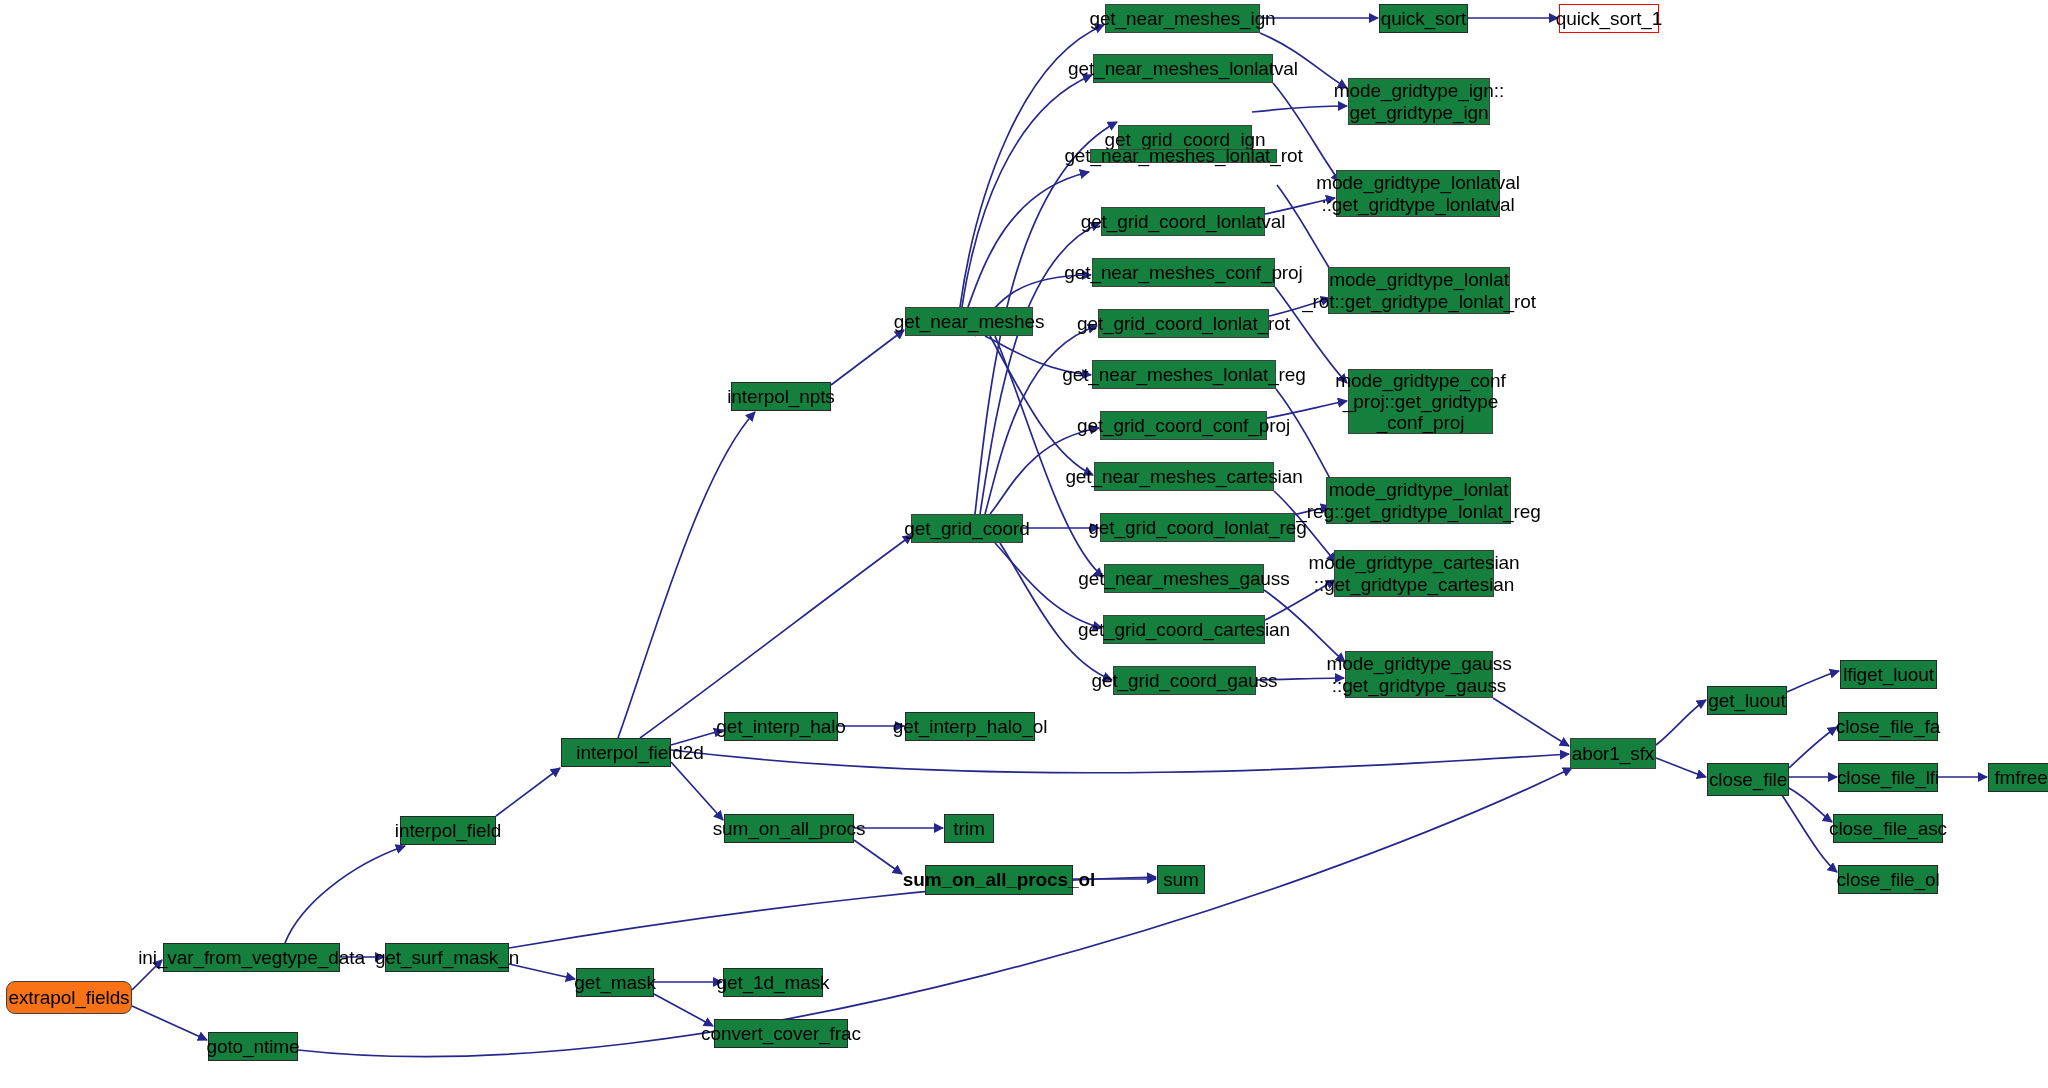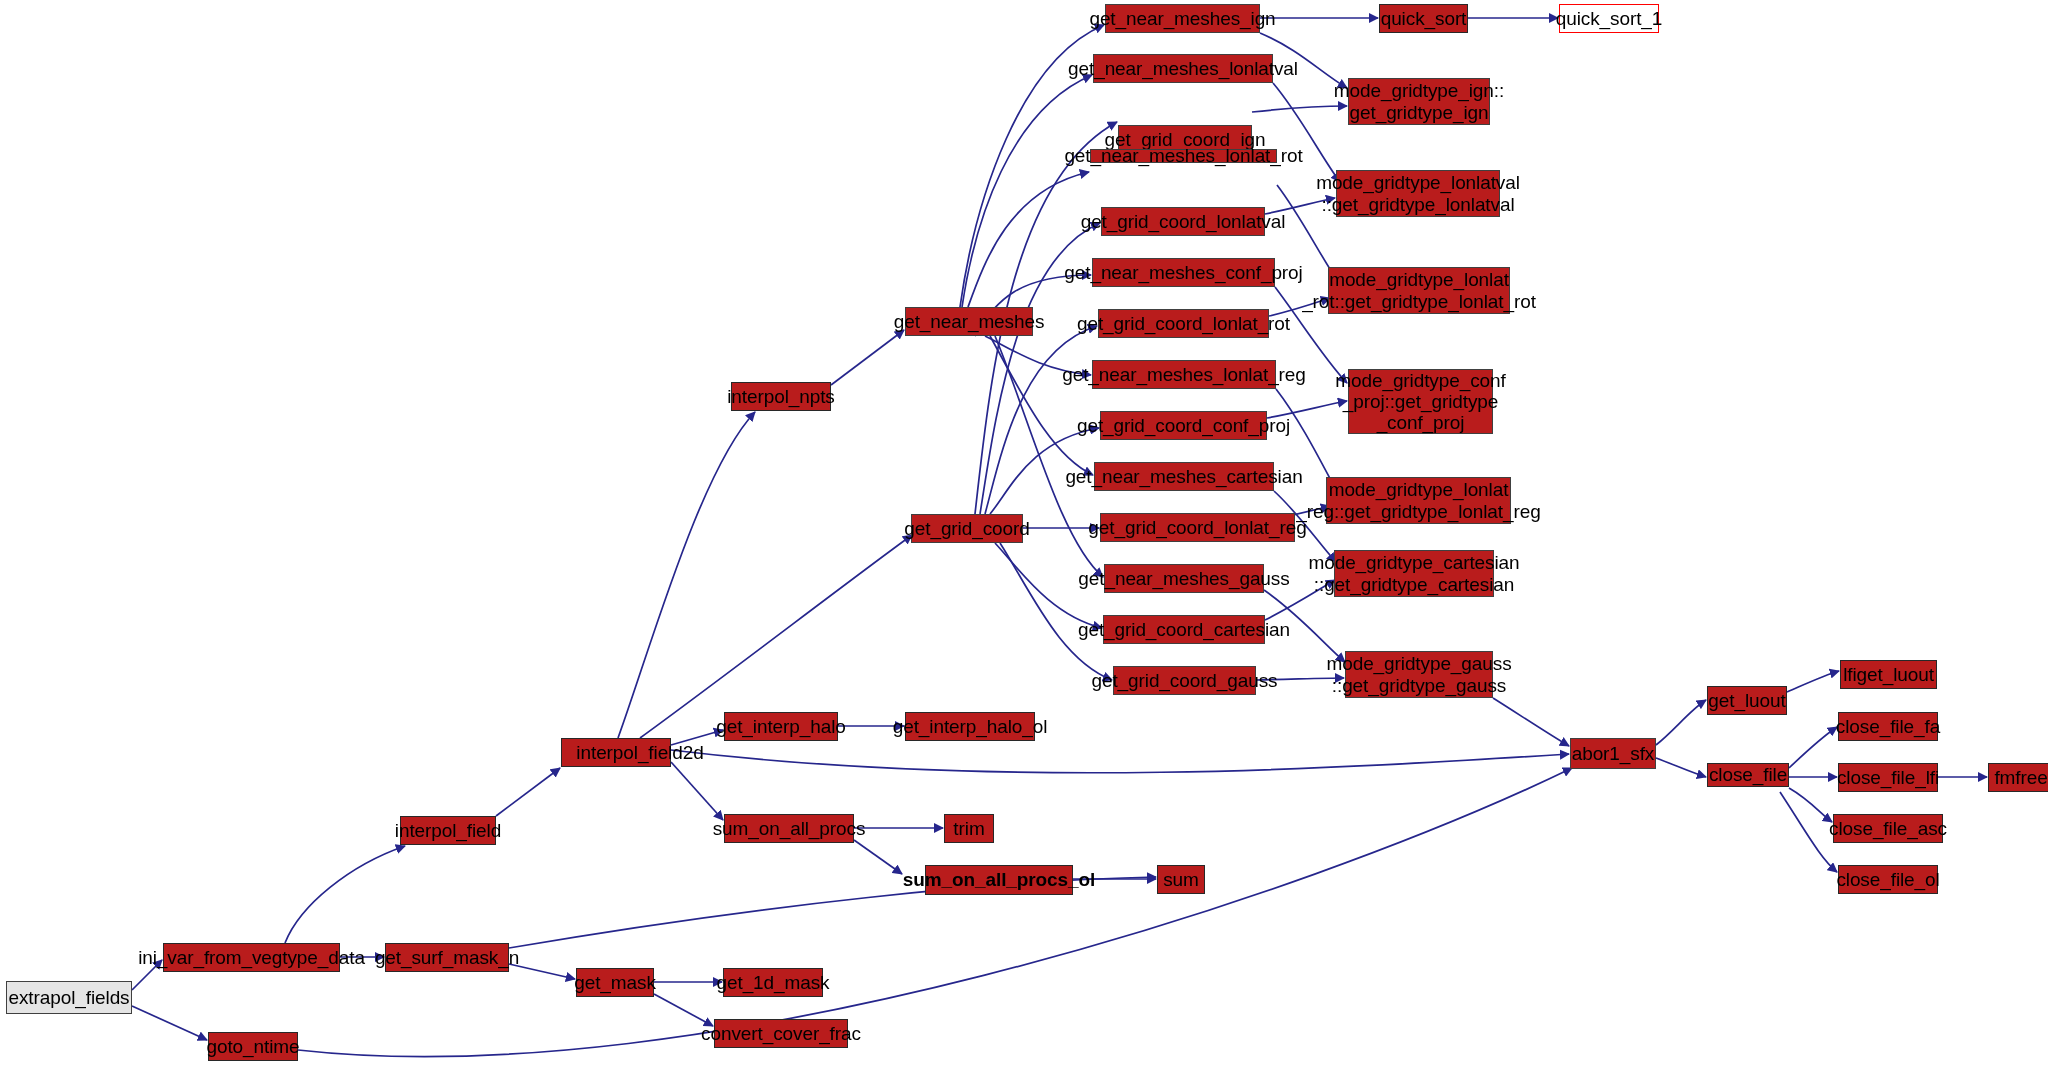--- a/index.html
+++ b/index.html
@@ -19,36 +19,37 @@
     position: absolute;
     left: 0;
     top: 0;
     width: 2048px;
     height: 1088px;
     pointer-events: none;
   }
   .node {
     position: absolute;
     box-sizing: border-box;
-    background: #b91c1c;
+    background: #15803d;
     border: 1.6px solid #404040;
     display: flex;
     align-items: center;
     justify-content: center;
     text-align: center;
     color: #000000;
     font-size: 19px;
     line-height: 1.12;
     letter-spacing: -0.1px;
     white-space: pre;
     z-index: 5;
   }
   .node.root {
-    background: #e5e5e5;
+    background: #f97316;
     border-color: #404040;
+    border-radius: 9px;
   }
   .node.highlight {
     border-color: #ff0000;
     border-width: 1.6px;
     background: #ffffff;
   }
   .node.thin {
     border-width: 1.3px;
     border-color: #282828;
   }
@@ -171,20 +172,20 @@
 _conf_proj</div>
       <div class="node" style="left: 1326px; top: 477px; width: 185px; height: 47px;">mode_gridtype_lonlat
 _reg::get_gridtype_lonlat_reg</div>
       <div class="node" style="left: 1334px; top: 550px; width: 160px; height: 47px;">mode_gridtype_cartesian
 ::get_gridtype_cartesian</div>
       <div class="node" style="left: 1345px; top: 651px; width: 148px; height: 47px;">mode_gridtype_gauss
 ::get_gridtype_gauss</div>
       <div class="node" style="left: 1570px; top: 738px; width: 86px; height: 31px;">abor1_sfx</div>
       <div class="node thin" style="left: 1707px; top: 686px; width: 80px; height: 29px;">get_luout</div>
       <div class="node thin" style="left: 1840px; top: 660px; width: 97px; height: 29px;">lfiget_luout</div>
-      <div class="node thin" style="left: 1707px; top: 763px; width: 82px; height: 24px;">close_file</div>
+      <div class="node thin" style="left: 1707px; top: 763px; width: 82px; height: 33px;">close_file</div>
       <div class="node thin" style="left: 1838px; top: 712px; width: 100px; height: 29px;">close_file_fa</div>
       <div class="node thin" style="left: 1838px; top: 763px; width: 100px; height: 29px;">close_file_lfi</div>
       <div class="node thin" style="left: 1833px; top: 814px; width: 110px; height: 29px;">close_file_asc</div>
       <div class="node thin" style="left: 1838px; top: 865px; width: 100px; height: 29px;">close_file_ol</div>
       <div class="node thin" style="left: 1988px; top: 763px; width: 66px; height: 29px;">fmfree</div>
     </div>
 </div>
 
 </body></html>

